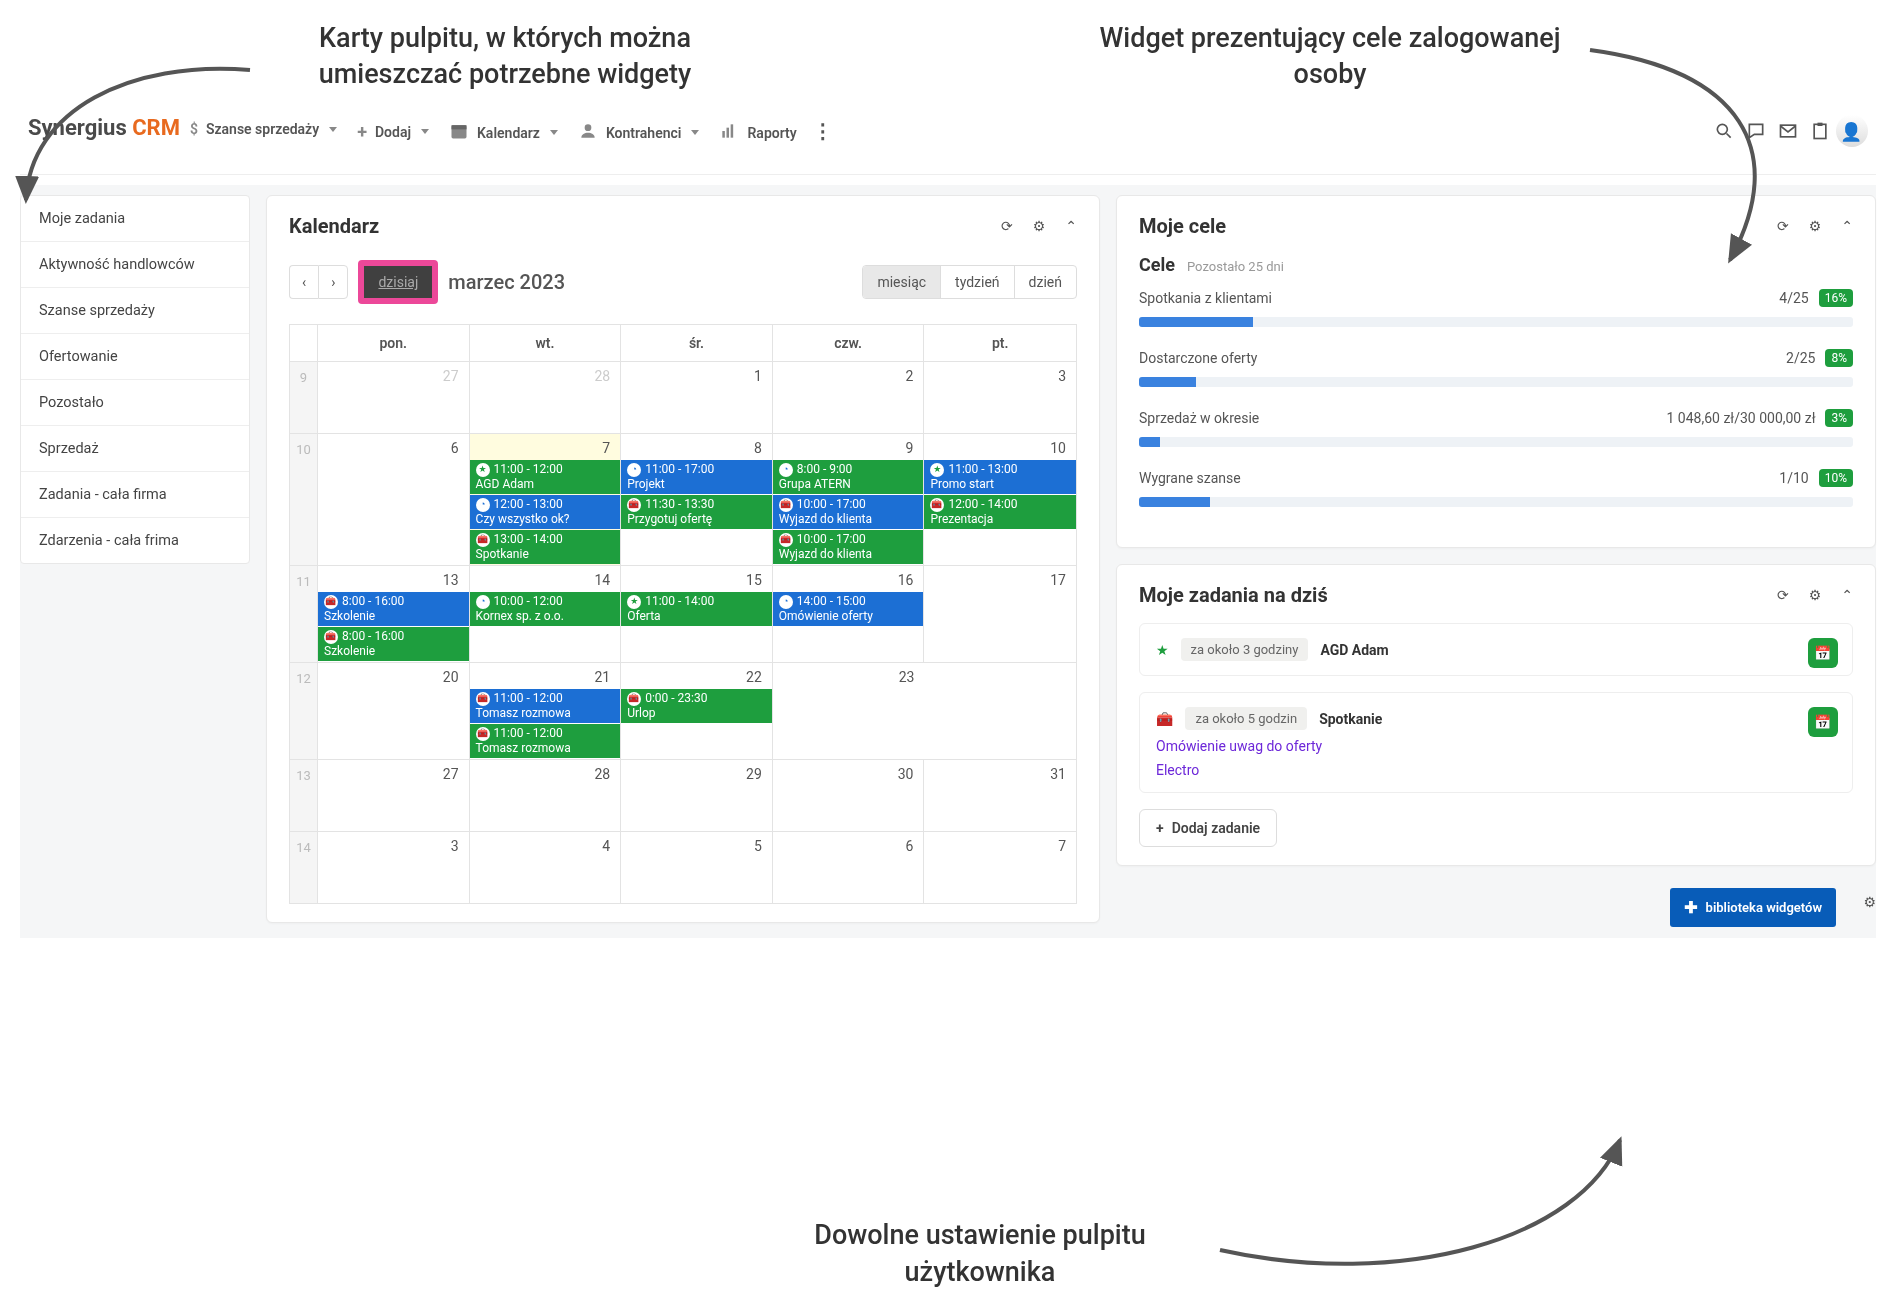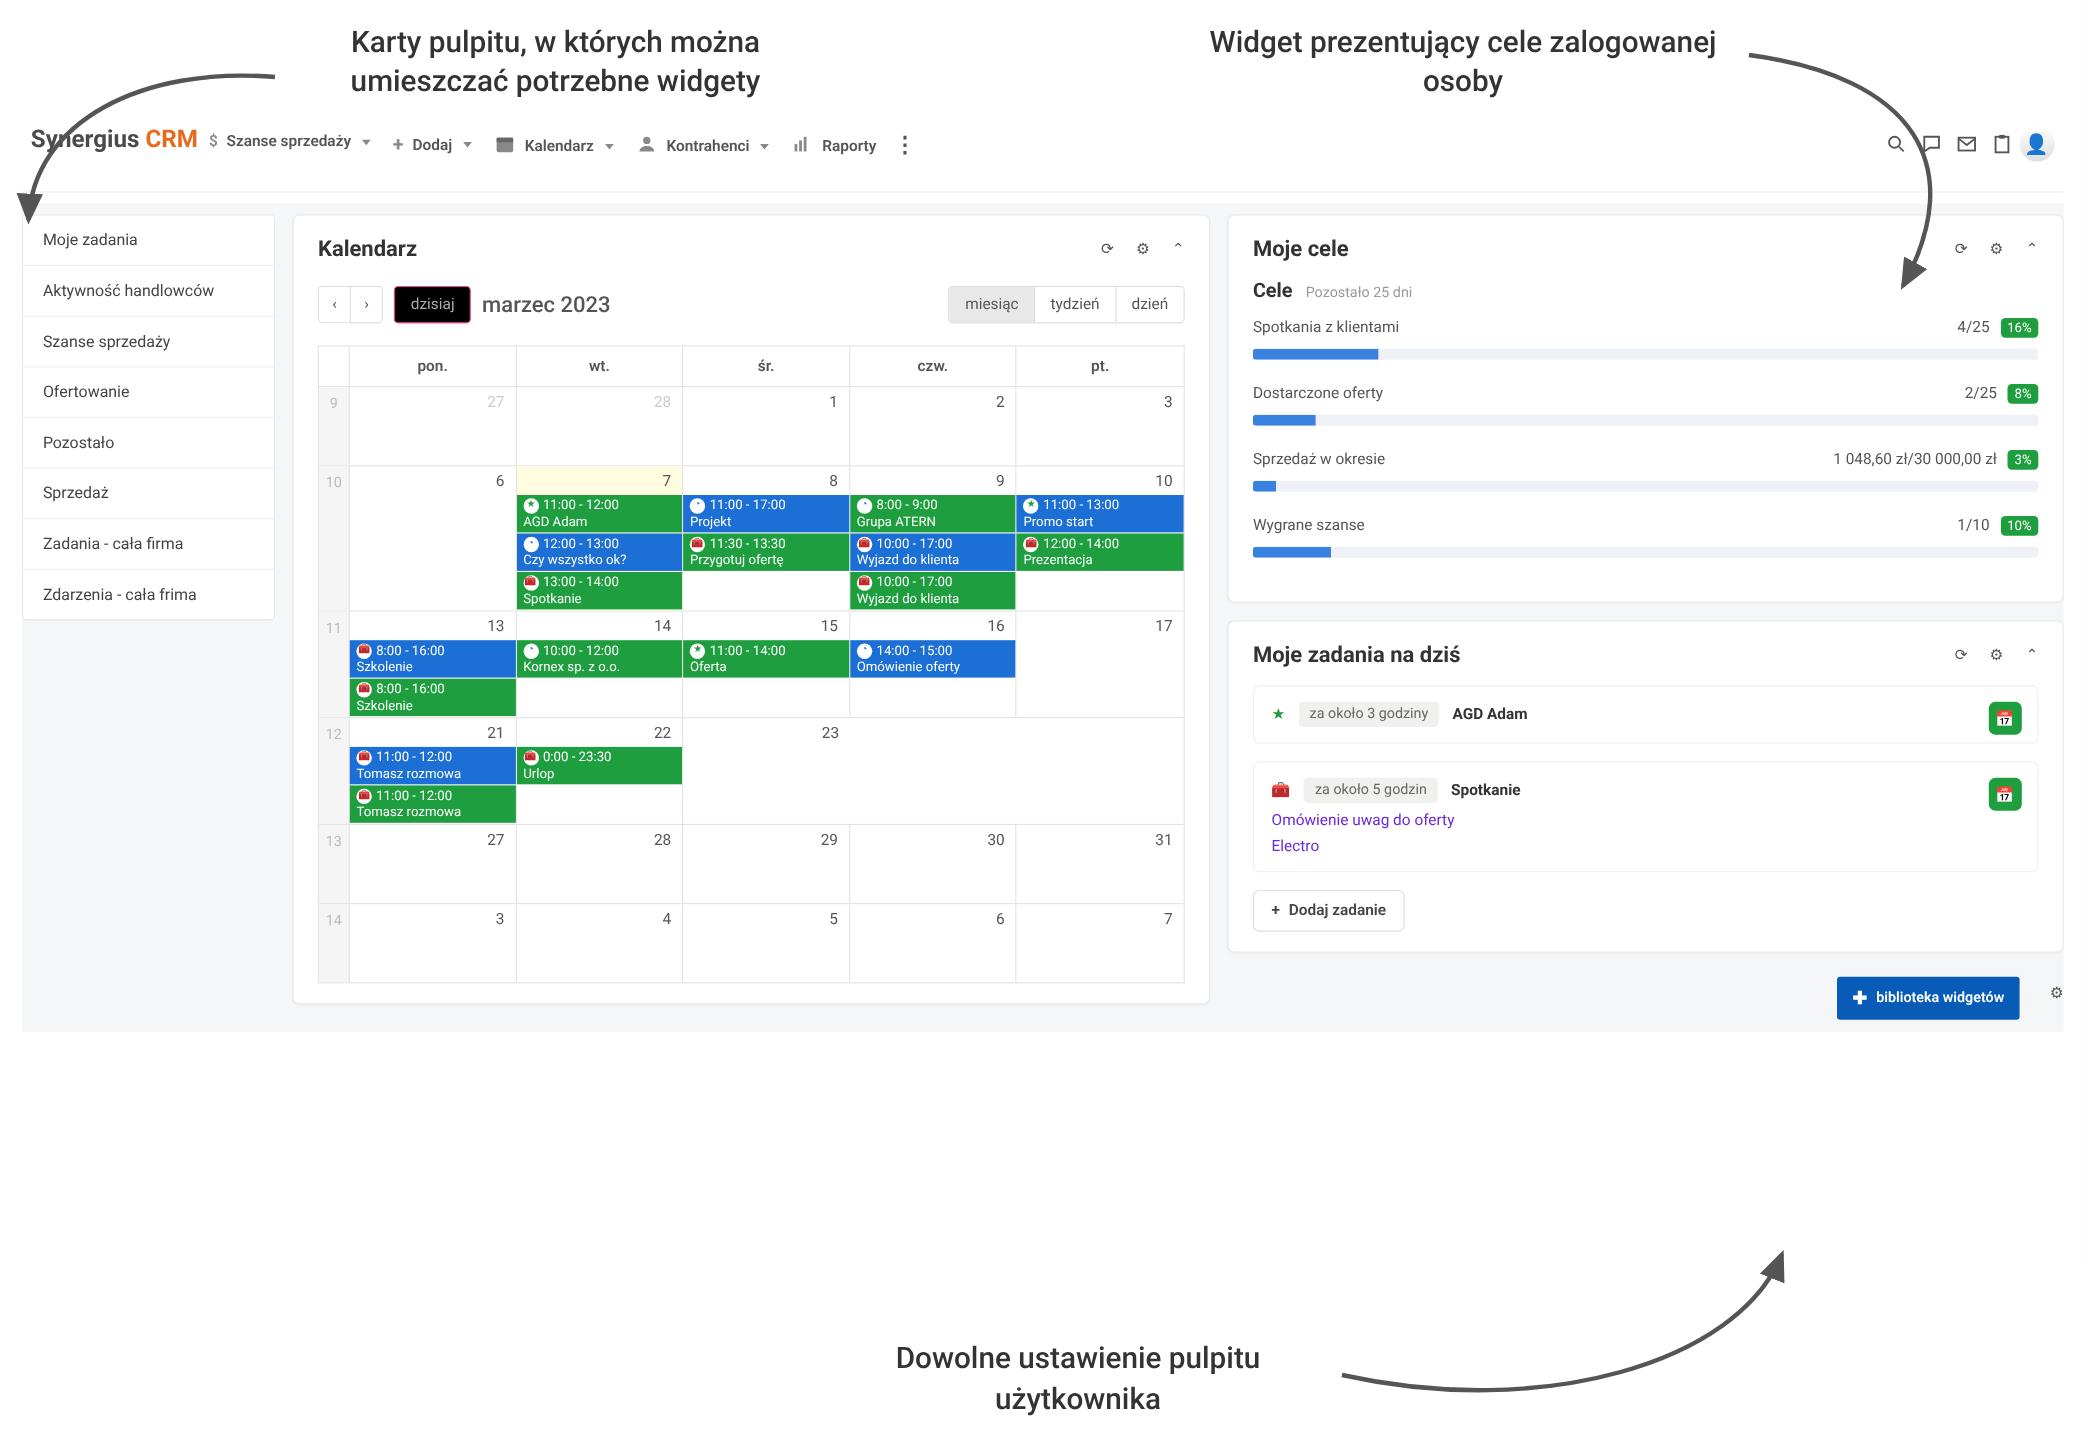--- a/index.html
+++ b/index.html
@@ -36,21 +36,21 @@
 .cardhead h3{ font-size:20px; font-weight:700; color:#333; flex:1; }
 .cardhead .hicons{ display:flex; gap:20px; color:#555; }
 .cardhead .hicons span{ cursor:pointer; }
 
 
 .caltoolbar{ display:flex; align-items:center; margin-top:22px; gap:10px; }
 .navbtn{ border:1px solid #ddd; padding:8px 12px; cursor:pointer; background:#fff; color:#555; }
 .navgroup{ display:flex; }
 .navgroup .navbtn:first-child{ border-radius:4px 0 0 4px; border-right:none; }
 .navgroup .navbtn:last-child{ border-radius:0 4px 4px 0; }
-.todaybtn{ border:1px solid #ec4899; padding:8px 14px; color:#aaa; border-radius:4px; background:#000000; cursor:pointer; }
+.todaybtn{ border:6px solid #ec4899; padding:8px 14px; color:#aaa; border-radius:4px; background:#404040; cursor:pointer;text-decoration:underline; }
 .caltitle{ flex:1; text-align:left; font-size:20px; font-weight:500; color:#555; }
 .viewtog{ display:flex; border:1px solid #ddd; border-radius:4px; overflow:hidden; }
 .viewtog div{ padding:8px 14px; cursor:pointer; color:#555; }
 .viewtog div + div{ border-left:1px solid #ddd; }
 .viewtog .act{ background:#e8e8e8; }
 
 .calgrid{ margin-top:20px; border:1px solid #e3e3e3; border-bottom:none; }
 .dow{ display:grid; grid-template-columns:28px repeat(5,1fr); border-bottom:1px solid #e3e3e3; }
 .dow div{ text-align:center; padding:10px 4px; font-weight:600; color:#555; border-right:1px solid #e3e3e3; }
 .dow div:last-child{ border-right:none; }
@@ -398,20 +398,23 @@
                     <div>Omówienie oferty</div>
                   </div>
                 </div>
                 <div class="cell">
                   <div class="dnum">17</div>
                 </div>
               </div>
               <div class="row">
                 <div class="wk">12</div>
                 <div class="cell">
+                  <div class="dnum">20</div>
+                </div>
+                <div class="cell">
                   <div class="dnum">21</div>
                   <div class="ev blue">
                     <div class="t">
                       <span class="ico brief">🧰</span>
                       <span>11:00 - 12:00</span>
                     </div>
                     <div>Tomasz rozmowa</div>
                   </div>
                   <div class="ev green">
                     <div class="t">

